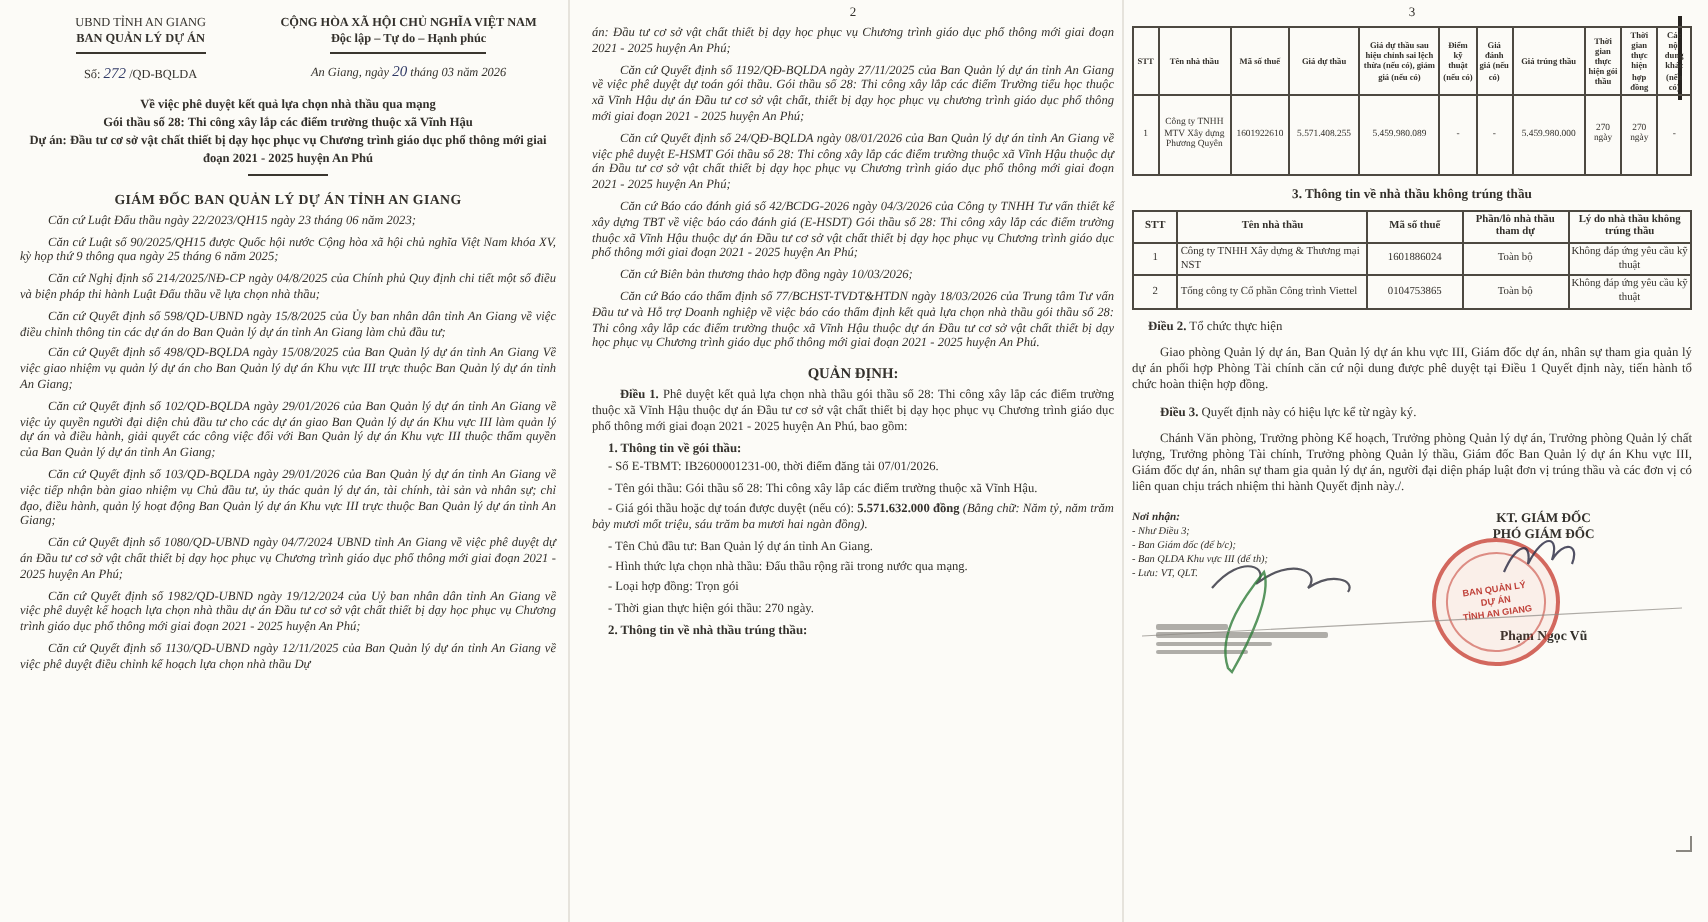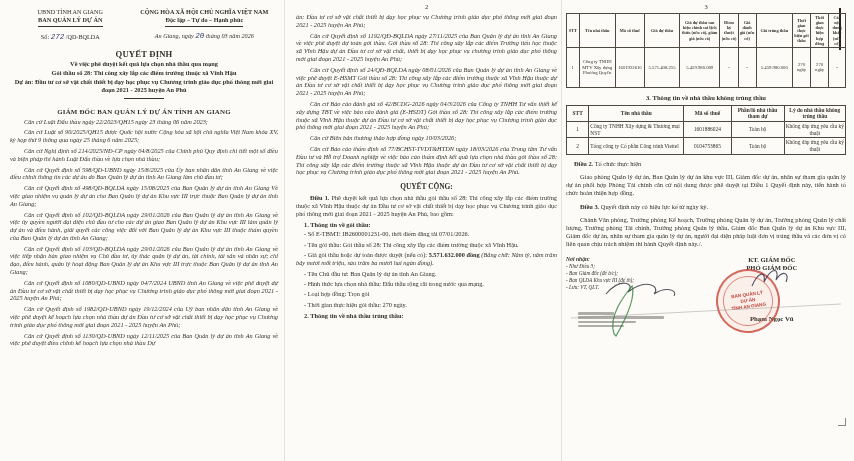--- a/index.html
+++ b/index.html
@@ -12,21 +12,21 @@
   .sep{position:absolute;top:0;bottom:0;width:1px;background:#e6e3dc;}
 
   
   .hdr{display:flex;margin-top:8px;}
   .hdr-left{width:45%;text-align:center;font-size:6.2px;line-height:1.35;}
   .hdr-right{width:55%;text-align:center;font-size:6.2px;line-height:1.35;}
   .b{font-weight:bold;}
   .i{font-style:italic;}
   .uline{display:inline-block;border-bottom:0.8px solid #3a362f;padding-bottom:1px;}
   .docnum{margin-top:5px;font-size:6.2px;}
-  .hand{font-family:Liberation Mono, monospace;font-style:italic;color:#303a66;font-size:7.5px;}
+  .hand{font-family:Liberation Serif, serif;font-style:italic;color:#303a66;font-size:7.5px;}
   .datel{margin-top:4px;font-size:6.2px;font-style:italic;}
 
   .titleblk{text-align:center;margin-top:7px;}
   .title{font-size:8.6px;font-weight:bold;letter-spacing:.2px;}
   .subt{font-size:6.3px;font-weight:bold;line-height:1.3;margin-top:1px;}
   .shortrule{width:40px;border-bottom:0.9px solid #3a362f;margin:3px auto 0 auto;}
 
   .authority{text-align:center;font-weight:bold;font-size:6.9px;margin-top:9px;letter-spacing:.2px;}
 
   .par{font-size:6.3px;line-height:1.24;text-align:justify;font-style:italic;
@@ -103,21 +103,20 @@
         <div class="b"><span class="uline">Độc lập – Tự do – Hạnh phúc</span></div>
         <div class="datel">
           <span>An Giang, ngày</span>
           <span class="hand">20</span>
           <span>tháng 03 năm 2026</span>
         </div>
       </div>
     </div>
 
     <div class="titleblk">
-      <div class="title">QUYẾT ĐỊNH</div>
       <div class="subt">Về việc phê duyệt kết quả lựa chọn nhà thầu qua mạng</div>
       <div class="subt">Gói thầu số 28: Thi công xây lắp các điểm trường thuộc xã Vĩnh Hậu</div>
       <div class="subt">Dự án: Đầu tư cơ sở vật chất thiết bị dạy học phục vụ Chương trình giáo dục phổ thông mới giai đoạn 2021 - 2025 huyện An Phú</div>
       <div class="shortrule"></div>
     </div>
 
     <div class="authority">GIÁM ĐỐC BAN QUẢN LÝ DỰ ÁN TỈNH AN GIANG</div>
 
     <div class="par">Căn cứ Luật Đấu thầu ngày 22/2023/QH15 ngày 23 tháng 06 năm 2023;</div>
     <div class="par">Căn cứ Luật số 90/2025/QH15 được Quốc hội nước Cộng hòa xã hội chủ nghĩa Việt Nam khóa XV, kỳ họp thứ 9 thông qua ngày 25 tháng 6 năm 2025;</div>
@@ -134,21 +133,21 @@
   <div class="page page2">
     <div class="pgnum">2</div>
 
     <div class="par noind">án: Đầu tư cơ sở vật chất thiết bị dạy học phục vụ Chương trình giáo dục phổ thông mới giai đoạn 2021 - 2025 huyện An Phú;</div>
     <div class="par">Căn cứ Quyết định số 1192/QĐ-BQLDA ngày 27/11/2025 của Ban Quản lý dự án tỉnh An Giang về việc phê duyệt dự toán gói thầu. Gói thầu số 28: Thi công xây lắp các điểm Trường tiểu học thuộc xã Vĩnh Hậu dự án Đầu tư cơ sở vật chất, thiết bị dạy học phục vụ chương trình giáo dục phổ thông mới giai đoạn 2021 - 2025 huyện An Phú;</div>
     <div class="par">Căn cứ Quyết định số 24/QĐ-BQLDA ngày 08/01/2026 của Ban Quản lý dự án tỉnh An Giang về việc phê duyệt E-HSMT Gói thầu số 28: Thi công xây lắp các điểm trường thuộc xã Vĩnh Hậu thuộc dự án Đầu tư cơ sở vật chất thiết bị dạy học phục vụ Chương trình giáo dục phổ thông mới giai đoạn 2021 - 2025 huyện An Phú;</div>
     <div class="par">Căn cứ Báo cáo đánh giá số 42/BCDG-2026 ngày 04/3/2026 của Công ty TNHH Tư vấn thiết kế xây dựng TBT về việc báo cáo đánh giá (E-HSDT) Gói thầu số 28: Thi công xây lắp các điểm trường thuộc xã Vĩnh Hậu thuộc dự án Đầu tư cơ sở vật chất thiết bị dạy học phục vụ Chương trình giáo dục phổ thông mới giai đoạn 2021 - 2025 huyện An Phú;</div>
     <div class="par">Căn cứ Biên bản thương thảo hợp đồng ngày 10/03/2026;</div>
     <div class="par">Căn cứ Báo cáo thẩm định số 77/BCHST-TVDT&amp;HTDN ngày 18/03/2026 của Trung tâm Tư vấn Đầu tư và Hỗ trợ Doanh nghiệp về việc báo cáo thẩm định kết quả lựa chọn nhà thầu gói thầu số 28: Thi công xây lắp các điểm trường thuộc xã Vĩnh Hậu thuộc dự án Đầu tư cơ sở vật chất thiết bị dạy học phục vụ Chương trình giáo dục phổ thông mới giai đoạn 2021 - 2025 huyện An Phú.</div>
 
-    <div class="qd2">QUYẾT CỘNG:</div>
+    <div class="qd2">QUẢN ĐỊNH:</div>
 
     <div class="blk">
       <span class="b">Điều 1.</span><span> Phê duyệt kết quả lựa chọn nhà thầu gói thầu số 28: Thi công xây lắp các điểm trường thuộc xã Vĩnh Hậu thuộc dự án Đầu tư cơ sở vật chất thiết bị dạy học phục vụ Chương trình giáo dục phổ thông mới giai đoạn 2021 - 2025 huyện An Phú, bao gồm:</span>
     </div>
 
     <div class="sech">1. Thông tin về gói thầu:</div>
     <div class="item">- Số E-TBMT: IB2600001231-00, thời điểm đăng tải 07/01/2026.</div>
     <div class="item">- Tên gói thầu: Gói thầu số 28: Thi công xây lắp các điểm trường thuộc xã Vĩnh Hậu.</div>
     <div class="item">
       <span>- Giá gói thầu hoặc dự toán được duyệt (nếu có): </span><span class="b">5.571.632.000 đồng</span><span class="i"> (Bằng chữ: Năm tỷ, năm trăm bảy mươi mốt triệu, sáu trăm ba mươi hai ngàn đồng).</span>

